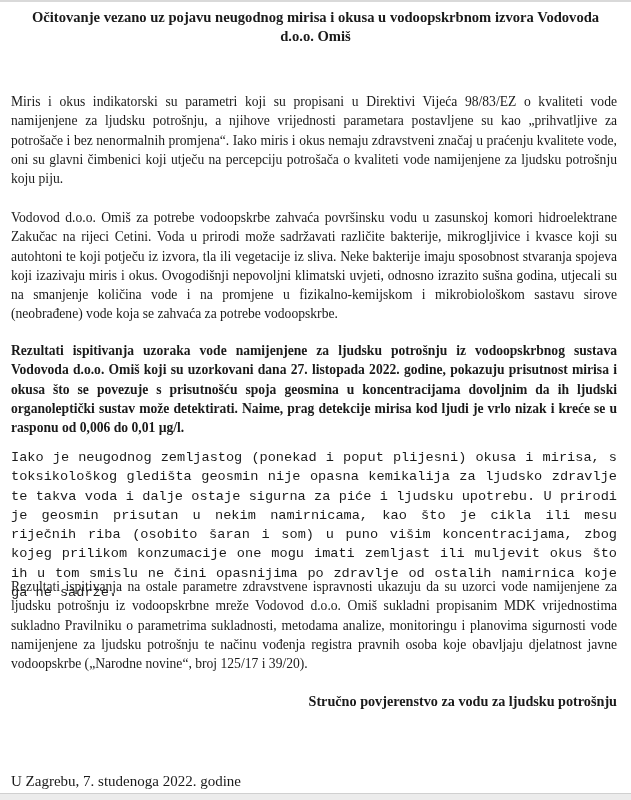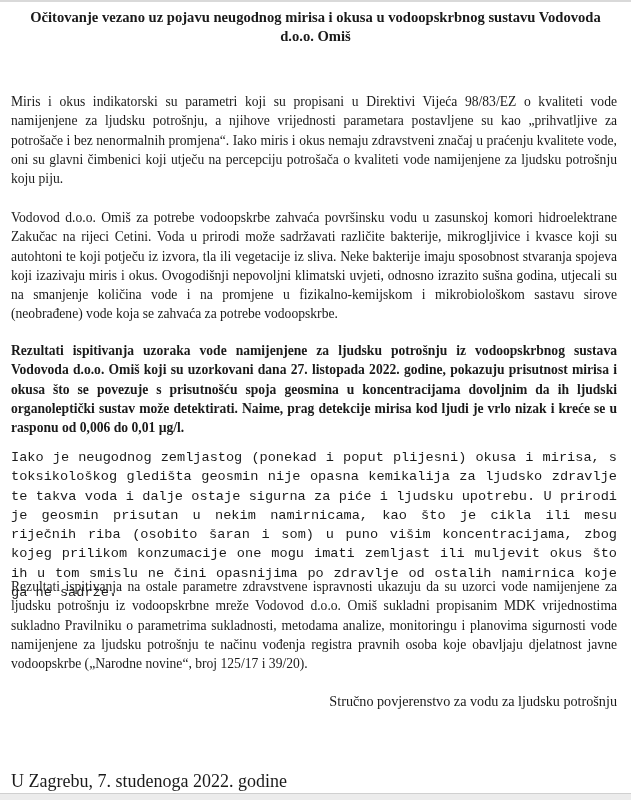--- a/index.html
+++ b/index.html
@@ -47,38 +47,38 @@
     margin: 0;
   }
   #p1 { top: 92px; }
   #p2 { top: 208px; }
   #p3 { top: 341px; font-weight: bold; }
   #p4 { top: 448px; font-family: Liberation Mono, monospace; }
   #p5 { top: 577px; }
   .signature {
     position: absolute;
     right: 14px; top: 692px;
-    font-weight: normal;
+    font-weight: bold;
     font-size: 14.2px;
     line-height: 19px;
     text-align: right;
   }
   .place-date {
     position: absolute;
     left: 11px; top: 772px;
-    font-size: 18px;
+    font-size: 15px;
     line-height: 19px;
   }
 </style>
 </head>
 <body>
 
 <div class="top-rule"></div>
 
-<div class="title">Očitovanje vezano uz pojavu neugodnog mirisa i okusa u vodoopskrbnog sustavu Vodovoda d.o.o. Omiš</div>
+<div class="title">Očitovanje vezano uz pojavu neugodnog mirisa i okusa u vodoopskrbnom izvora Vodovoda d.o.o. Omiš</div>
 
 <p class="para" id="p1">Miris i okus indikatorski su parametri koji su propisani u Direktivi Vijeća 98/83/EZ o kvaliteti vode namijenjene za ljudsku potrošnju, a njihove vrijednosti parametara postavljene su kao „prihvatljive za potrošače i bez nenormalnih promjena“. Iako miris i okus nemaju zdravstveni značaj u praćenju kvalitete vode, oni su glavni čimbenici koji utječu na percepciju potrošača o kvaliteti vode namijenjene za ljudsku potrošnju koju piju.</p>
 <p class="para" id="p2">Vodovod d.o.o. Omiš za potrebe vodoopskrbe zahvaća površinsku vodu u zasunskoj komori hidroelektrane Zakučac na rijeci Cetini. Voda u prirodi može sadržavati različite bakterije, mikrogljivice i kvasce koji su autohtoni te koji potječu iz izvora, tla ili vegetacije iz sliva. Neke bakterije imaju sposobnost stvaranja spojeva koji izazivaju miris i okus. Ovogodišnji nepovoljni klimatski uvjeti, odnosno izrazito sušna godina, utjecali su na smanjenje količina vode i na promjene u fizikalno-kemijskom i mikrobiološkom sastavu sirove (neobrađene) vode koja se zahvaća za potrebe vodoopskrbe.</p>
 <p class="para" id="p3">Rezultati ispitivanja uzoraka vode namijenjene za ljudsku potrošnju iz vodoopskrbnog sustava Vodovoda d.o.o. Omiš koji su uzorkovani dana 27. listopada 2022. godine, pokazuju prisutnost mirisa i okusa što se povezuje s prisutnošću spoja geosmina u koncentracijama dovoljnim da ih ljudski organoleptički sustav može detektirati. Naime, prag detekcije mirisa kod ljudi je vrlo nizak i kreće se u rasponu od 0,006 do 0,01 µg/l.</p>
 <p class="para" id="p4">Iako je neugodnog zemljastog (ponekad i poput plijesni) okusa i mirisa, s toksikološkog gledišta geosmin nije opasna kemikalija za ljudsko zdravlje te takva voda i dalje ostaje sigurna za piće i ljudsku upotrebu. U prirodi je geosmin prisutan u nekim namirnicama, kao što je cikla ili mesu riječnih riba (osobito šaran i som) u puno višim koncentracijama, zbog kojeg prilikom konzumacije one mogu imati zemljast ili muljevit okus što ih u tom smislu ne čini opasnijima po zdravlje od ostalih namirnica koje ga ne sadrže.</p>
 <p class="para" id="p5">Rezultati ispitivanja na ostale parametre zdravstvene ispravnosti ukazuju da su uzorci vode namijenjene za ljudsku potrošnju iz vodoopskrbne mreže Vodovod d.o.o. Omiš sukladni propisanim MDK vrijednostima sukladno Pravilniku o parametrima sukladnosti, metodama analize, monitoringu i planovima sigurnosti vode namijenjene za ljudsku potrošnju te načinu vođenja registra pravnih osoba koje obavljaju djelatnost javne vodoopskrbe („Narodne novine“, broj 125/17 i 39/20).</p>
 
 <div class="signature">Stručno povjerenstvo za vodu za ljudsku potrošnju</div>
 
 <div class="place-date">U Zagrebu, 7. studenoga 2022. godine</div>

